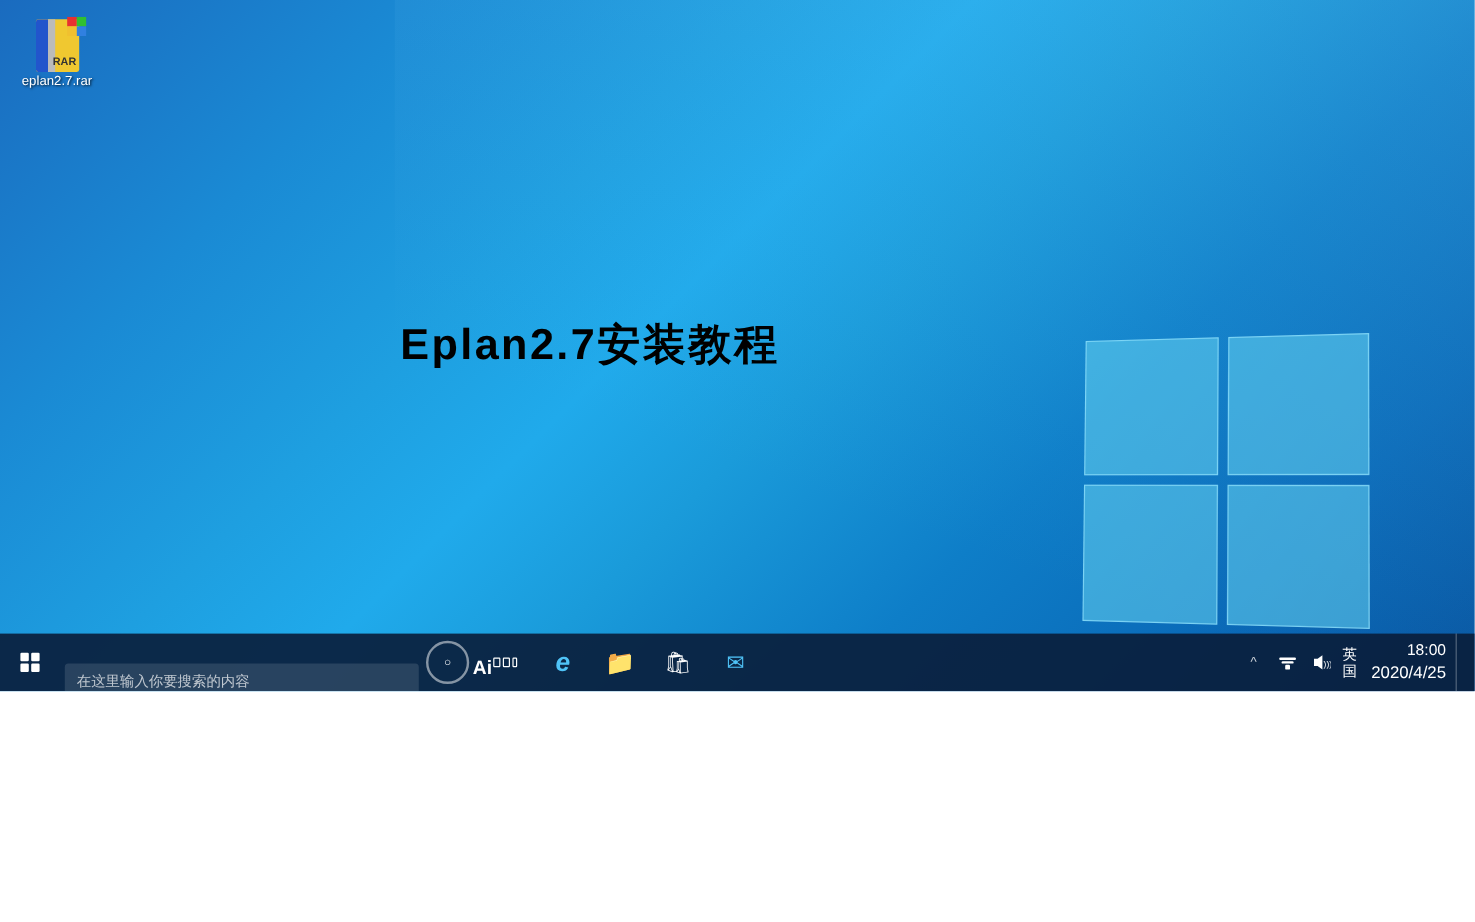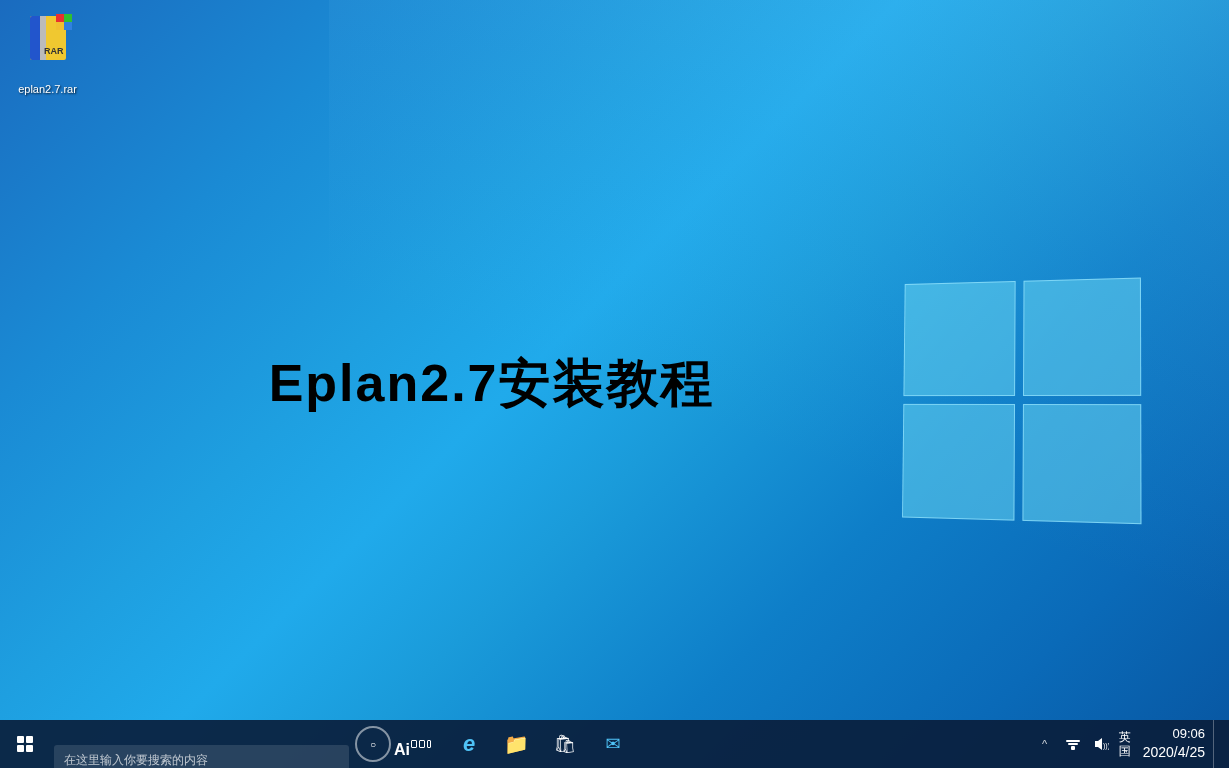--- a/index.html
+++ b/index.html
@@ -8,21 +8,21 @@
       width: 1229px;
       height: 768px;
       overflow: hidden;
       font-family: 'Microsoft YaHei', 'SimHei', sans-serif;
       position: relative;
     }
 
     
     #desktop {
       width: 1229px;
-      height: 768px;
+      height: 576px;
       background: linear-gradient(135deg, #1a6bbf 0%, #1a8ad4 20%, #1e9fe0 35%, #20aaeb 45%, #1a9bda 55%, #0e7ec8 70%, #0a6ab8 85%, #0855a0 100%);
       position: relative;
       overflow: hidden;
     }
 
     
     #win-light {
       position: absolute;
       top: 0;
       right: 0;
@@ -72,30 +72,29 @@
       padding: 4px;
     }
 
     .icon-label {
       color: white;
       font-size: 11px;
       text-align: center;
       text-shadow: 1px 1px 2px rgba(0,0,0,0.8);
       line-height: 1.2;
       word-break: break-all;
-      margin-top: 21px;
     }
 
     
     #center-text {
       position: absolute;
       top: 50%;
       left: 40%;
       transform: translate(-50%, -50%);
-      font-size: 52px;
+      font-size: 36px;
       font-weight: 900;
       color: #000000;
       letter-spacing: 2px;
       text-shadow: none;
       white-space: nowrap;
     }
 
     
     #taskbar {
       position: absolute;
@@ -444,20 +443,20 @@
           <text x="10" y="12" font-size="7" fill="white">))))</text>
         </svg>
       </div>
 
       <div class="tray-text">
         <div style="font-size:12px; color:white; line-height:1.2;">英</div>
         <div style="font-size:12px; color:white; line-height:1.2;">国</div>
       </div>
 
       <div id="clock">
-        <span class="clock-time">09:06</span>
+        <span class="clock-time">18:00</span>
         <span class="clock-date">2020/4/25</span>
       </div>
 
       <div id="show-desktop"></div>
     </div>
   </div>
 </div>
 
 </body></html>

